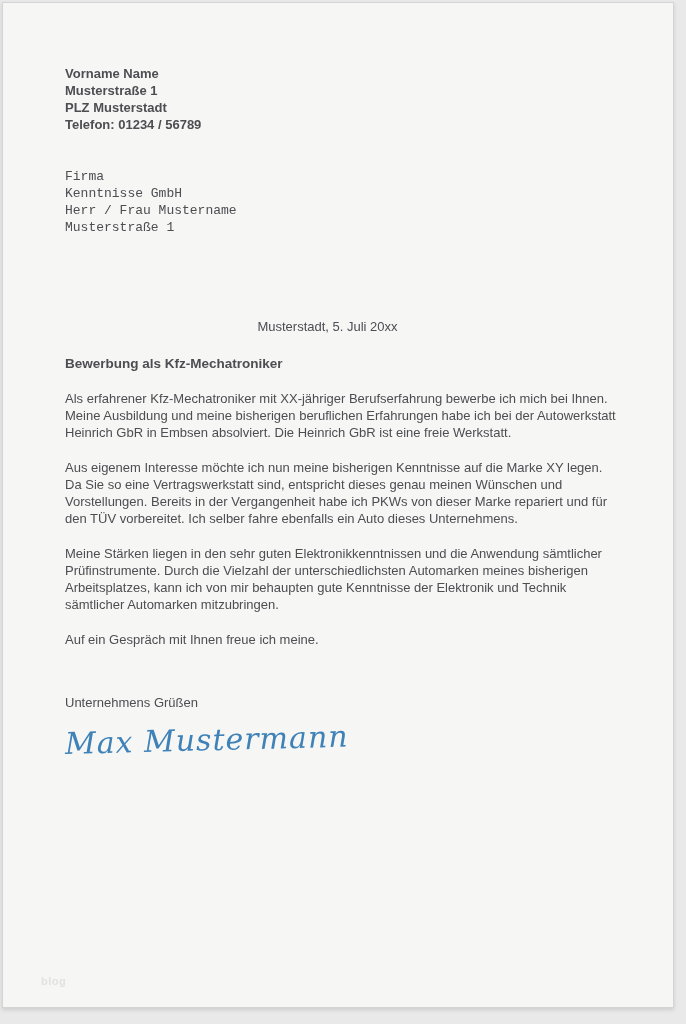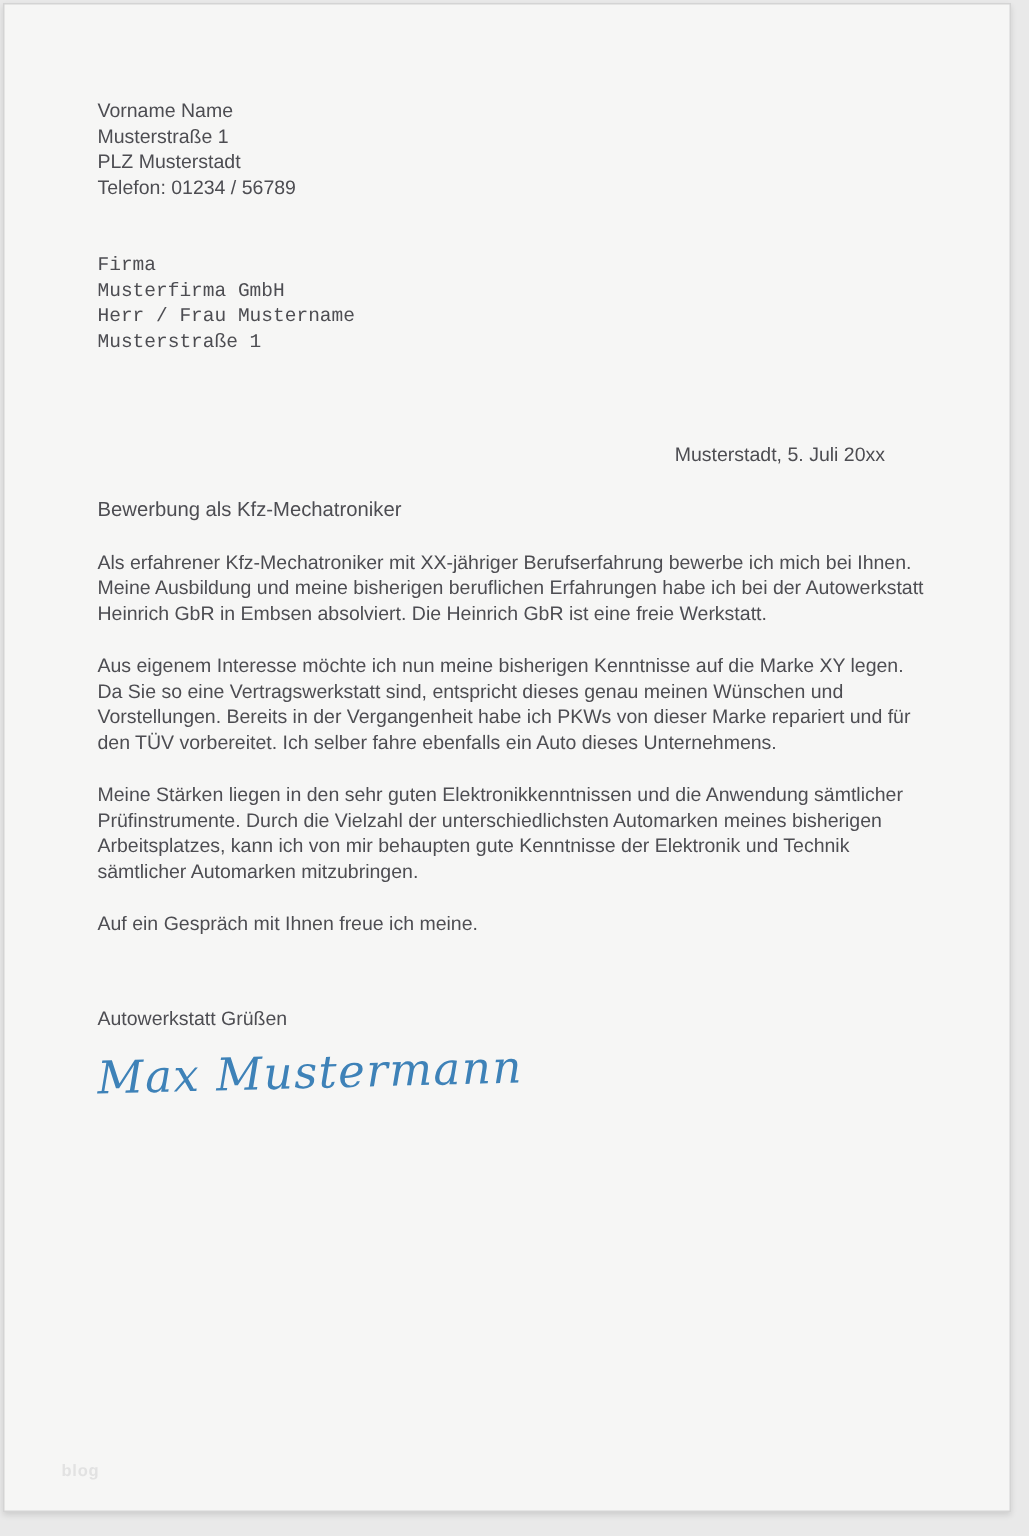--- a/index.html
+++ b/index.html
@@ -23,30 +23,30 @@
     background: #f6f6f5;
     border: 1px solid #d4d4d4;
     box-shadow: 0 2px 4px rgba(0,0,0,0.12);
     box-sizing: border-box;
     padding: 62px 55px 0 62px;
     color: #4d4d52;
     font-size: 13px;
     line-height: 17px;
   }
   .addr-line { white-space: pre; }
-  .sender-block { margin: 0 0 35px 0; }
+  .sender-block { margin: 0 0 35px 0; font-weight: bold; }
   .recipient-block { margin: 0; font-family: Liberation Mono, monospace; }
   .date-line {
-    margin-top: 58px;
-    text-align: right;
+    margin-top: 82px;
+    text-align: center;
     padding-right: 28px;
   }
   .subject-line {
     margin-top: 20px;
-    font-weight: normal;
+    font-weight: bold;
     font-size: 13.5px;
   }
   .salutation { margin-top: 37px; }
   .para { margin: 18px 0 0 0; max-width: 557px; }
   .closing { margin-top: 46px; }
   .signature {
     margin-top: 10px;
     font-family: "DejaVu Serif", serif;
     font-style: italic;
     font-size: 30px;
@@ -73,34 +73,34 @@
 
   <div class="sender-block">
     <div class="addr-line">Vorname Name</div>
     <div class="addr-line">Musterstraße 1</div>
     <div class="addr-line">PLZ Musterstadt</div>
     <div class="addr-line">Telefon: 01234 / 56789</div>
   </div>
 
   <div class="recipient-block">
     <div class="addr-line">Firma</div>
-    <div class="addr-line">Musterfirma GmbH</div>
+    <div class="addr-line">Kenntnisse GmbH</div>
     <div class="addr-line">Herr / Frau Mustername</div>
     <div class="addr-line">Musterstraße 1</div>
   </div>
 
   <div class="date-line">Musterstadt, 5. Juli 20xx</div>
 
   <div class="subject-line">Bewerbung als Kfz-Mechatroniker</div>
 
 
   <p class="para">Als erfahrener Kfz-Mechatroniker mit XX-jähriger Berufserfahrung bewerbe ich mich bei Ihnen. Meine Ausbildung und meine bisherigen beruflichen Erfahrungen habe ich bei der Autowerkstatt Heinrich GbR in Embsen absolviert. Die Heinrich GbR ist eine freie Werkstatt.</p>
   <p class="para">Aus eigenem Interesse möchte ich nun meine bisherigen Kenntnisse auf die Marke XY legen. Da Sie so eine Vertragswerkstatt sind, entspricht dieses genau meinen Wünschen und Vorstellungen. Bereits in der Vergangenheit habe ich PKWs von dieser Marke repariert und für den TÜV vorbereitet. Ich selber fahre ebenfalls ein Auto dieses Unternehmens.</p>
   <p class="para">Meine Stärken liegen in den sehr guten Elektronikkenntnissen und die Anwendung sämtlicher Prüfinstrumente. Durch die Vielzahl der unterschiedlichsten Automarken meines bisherigen Arbeitsplatzes, kann ich von mir behaupten gute Kenntnisse der Elektronik und Technik sämtlicher Automarken mitzubringen.</p>
   <p class="para">Auf ein Gespräch mit Ihnen freue ich meine.</p>
 
-  <div class="closing">Autowerkstatt Grüßen</div>
+  <div class="closing">Unternehmens Grüßen</div>
 
   <div class="signature">Max Mustermann</div>
 
   <div class="watermark">blog</div>
 
 </div>
 
 </body></html>

